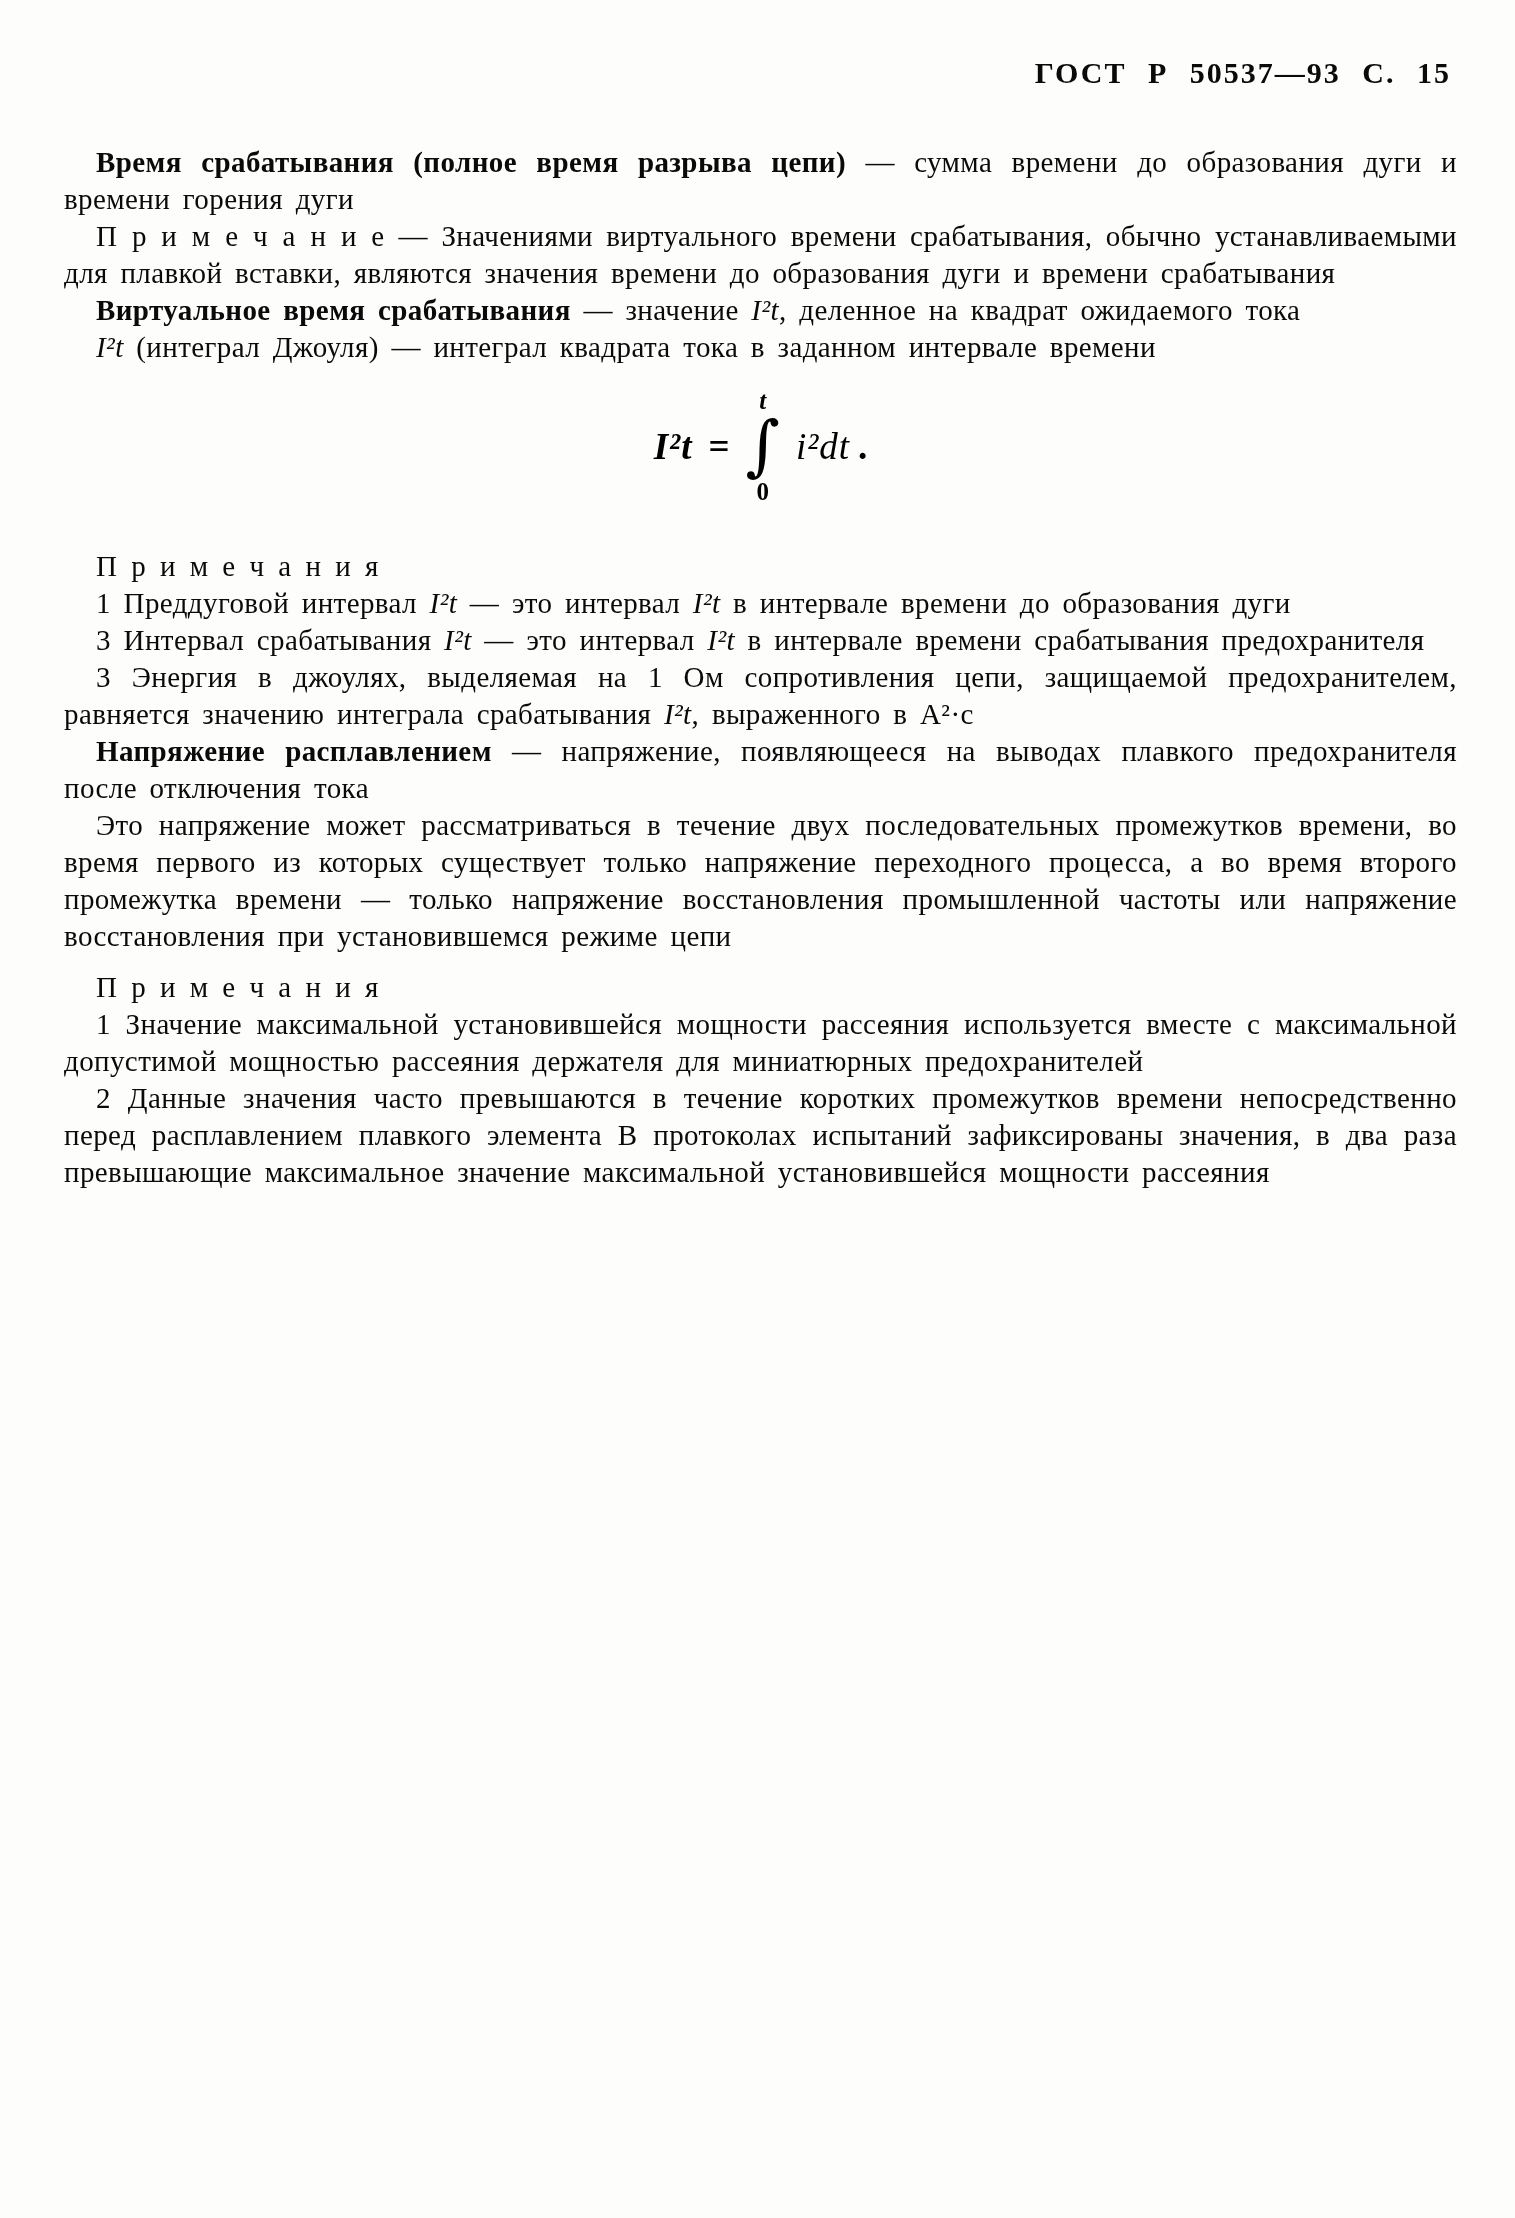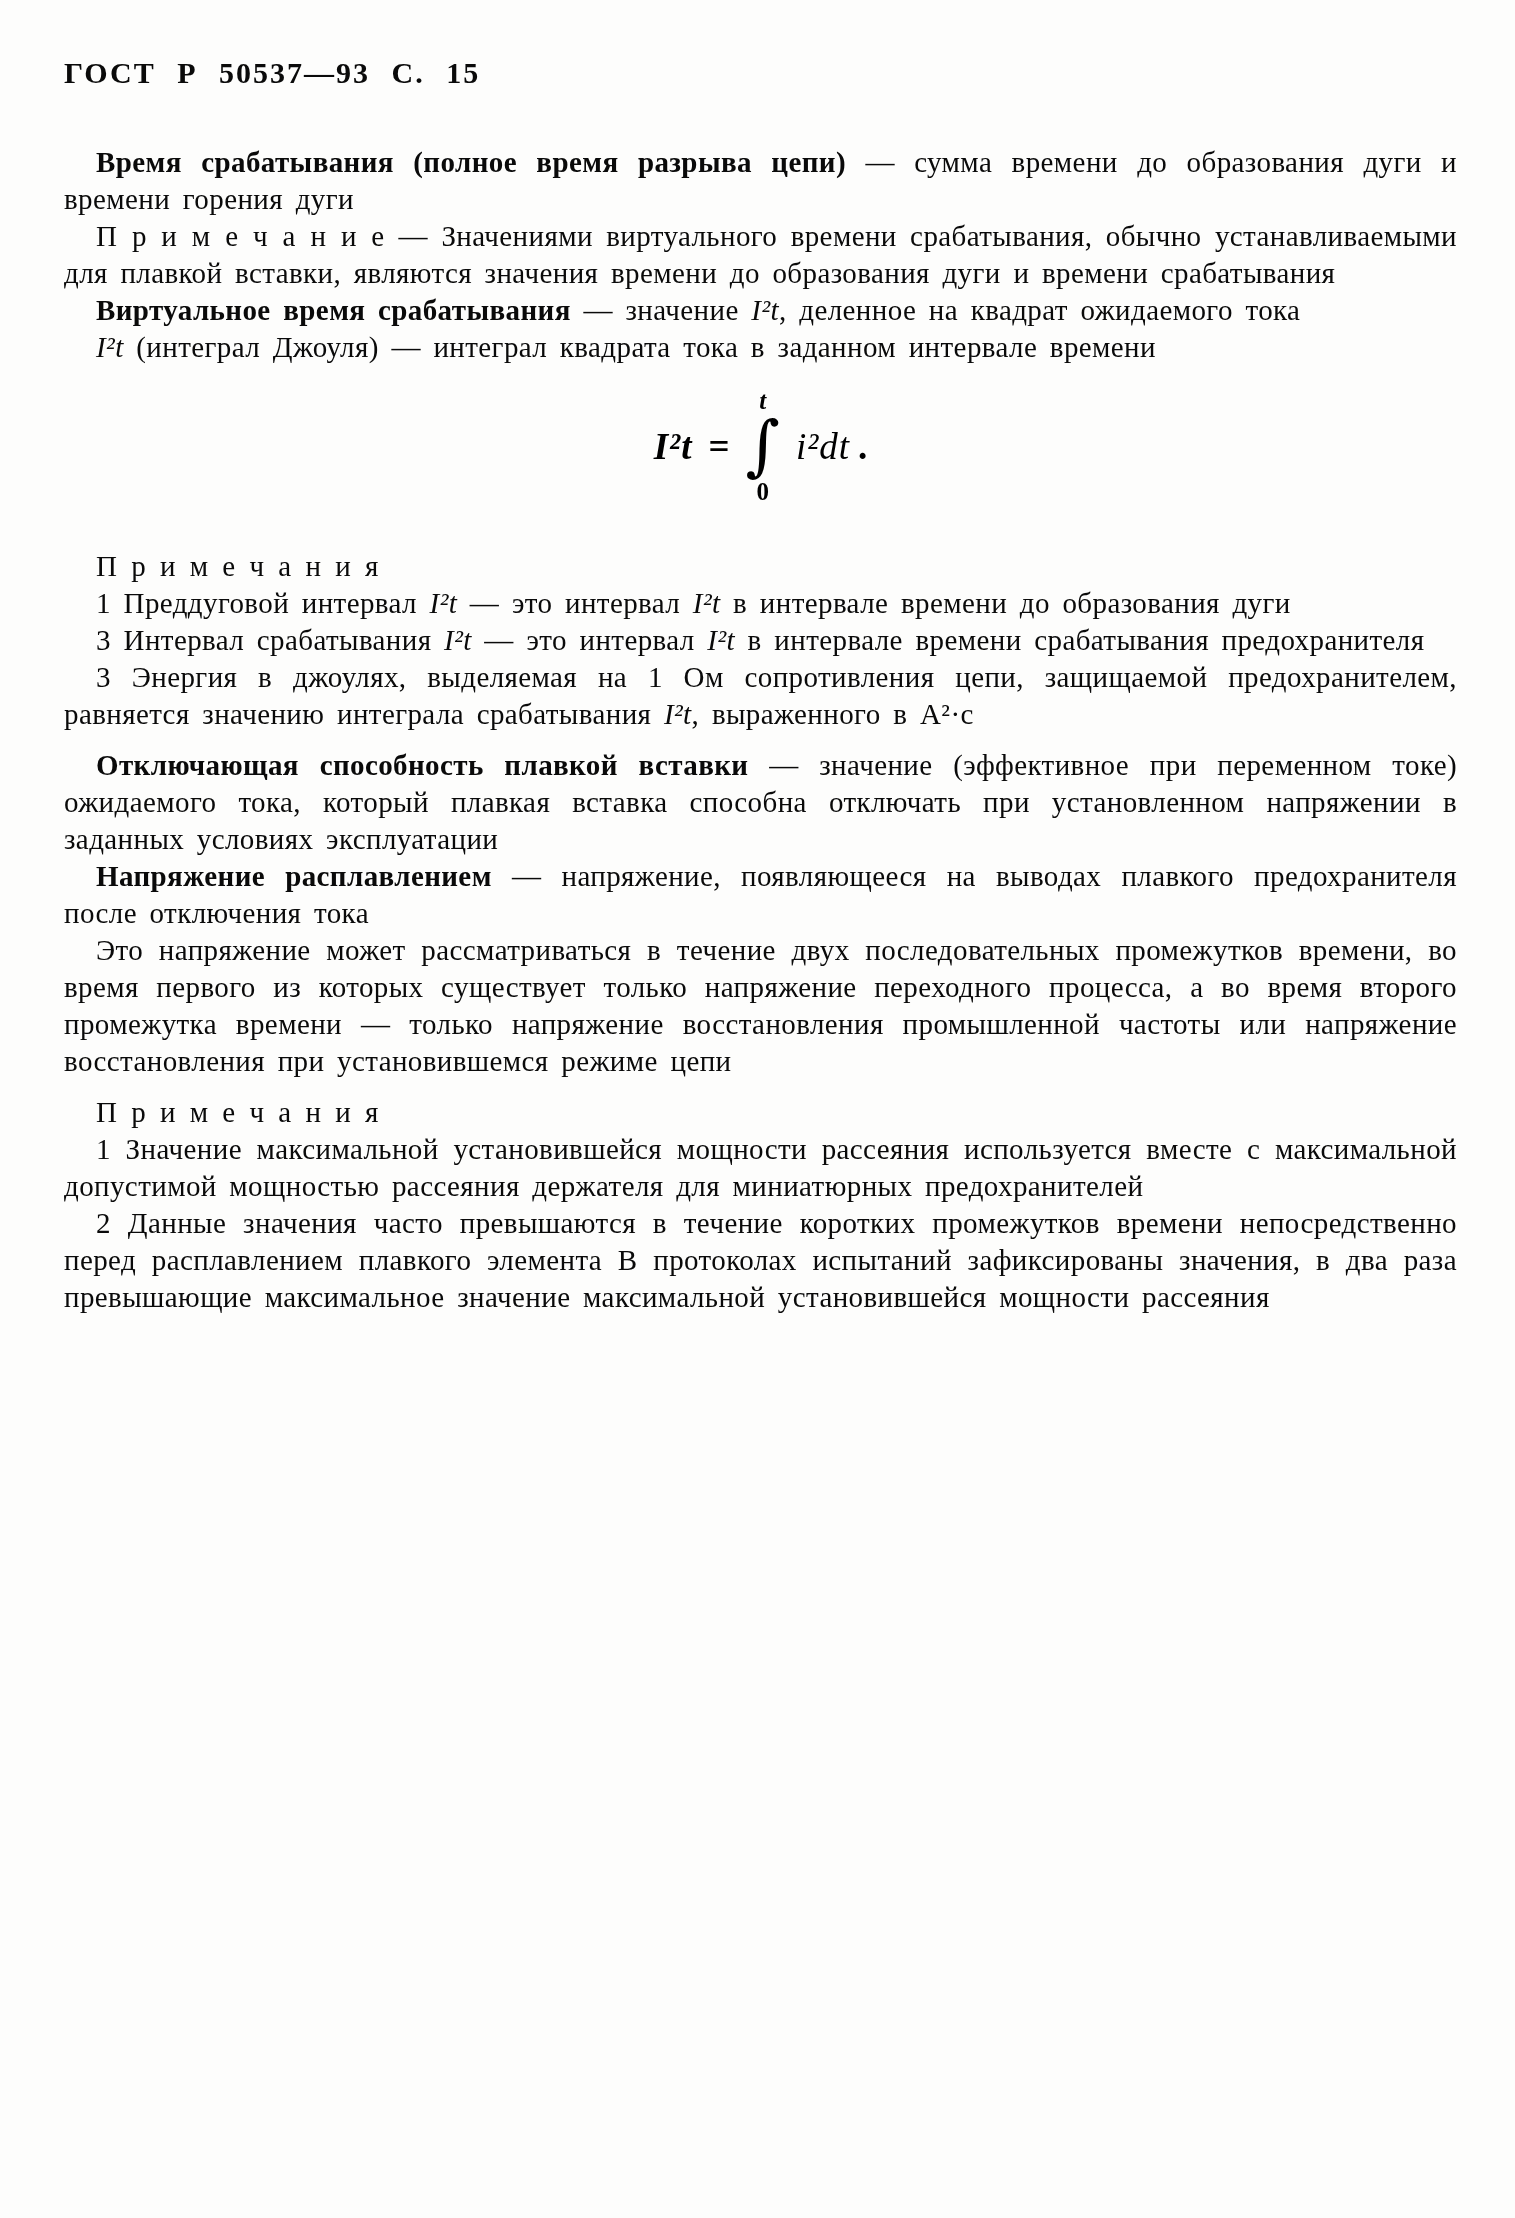--- a/index.html
+++ b/index.html
@@ -5,20 +5,21 @@
   * { box-sizing: border-box; }
   html, body { margin: 0; padding: 0; }
   body {
     width: 1515px; height: 2218px;
     background: #fdfdfc; color: #0a0a0a;
     font-family: "Liberation Serif", "DejaVu Serif", serif;
     overflow: hidden;
   }
   .page { padding: 56px 58px 0 64px; }
   .header {
+    text-align: right;
     font-weight: 700;
     font-size: 30px;
     letter-spacing: 2px;
     word-spacing: 12px;
     height: 40px;
     padding-right: 6px;
   }
   .content { margin-top: 48px; }
   p.para {
     margin: 0;
@@ -69,20 +70,19 @@
           <span class="f-int">∫</span>
           <span class="f-lower">0</span>
         </span>
         <span class="f-rhs">i²dt</span>
         <span class="f-period">.</span>
       </div>
       <p class="para"><span class="seg-spaced">П р и м е ч а н и я</span></p>
       <p class="para"><span>1 Преддуговой интервал </span><span class="seg-italic">I²t</span><span> — это интервал </span><span class="seg-italic">I²t</span><span> в интервале времени до образования дуги</span></p>
       <p class="para"><span>3 Интервал срабатывания </span><span class="seg-italic">I²t</span><span> — это интервал </span><span class="seg-italic">I²t</span><span> в интервале времени срабатывания предохранителя</span></p>
       <p class="para"><span>3 Энергия в джоулях, выделяемая на 1 Ом сопротивления цепи, защищаемой предохранителем, равняется значению интеграла срабатывания </span><span class="seg-italic">I²t</span><span>, выраженного в А²·с</span></p>
-      <p class="para gap-sm"><span class="seg-bold">Отключающая способность плавкой вставки</span><span> — значение (эффективное при переменном токе) ожидаемого тока, который плавкая вставка способна отключать при установленном напряжении в заданных условиях эксплуатации</span></p>
       <p class="para"><span class="seg-bold">Напряжение расплавлением</span><span> — напряжение, появляющееся на выводах плавкого предохранителя после отключения тока</span></p>
       <p class="para"><span>Это напряжение может рассматриваться в течение двух последовательных промежутков времени, во время первого из которых существует только напряжение переходного процесса, а во время второго промежутка времени — только напряжение восстановления промышленной частоты или напряжение восстановления при установившемся режиме цепи</span></p>
       <p class="para gap-sm"><span class="seg-spaced">П р и м е ч а н и я</span></p>
       <p class="para"><span>1 Значение максимальной установившейся мощности рассеяния используется вместе с максимальной допустимой мощностью рассеяния держателя для миниатюрных предохранителей</span></p>
       <p class="para"><span>2 Данные значения часто превышаются в течение коротких промежутков времени непосредственно перед расплавлением плавкого элемента  В протоколах испытаний зафиксированы значения, в два раза превышающие максимальное значение максимальной установившейся мощности рассеяния</span></p>
     </div>
 </div>
 
 </body></html>

